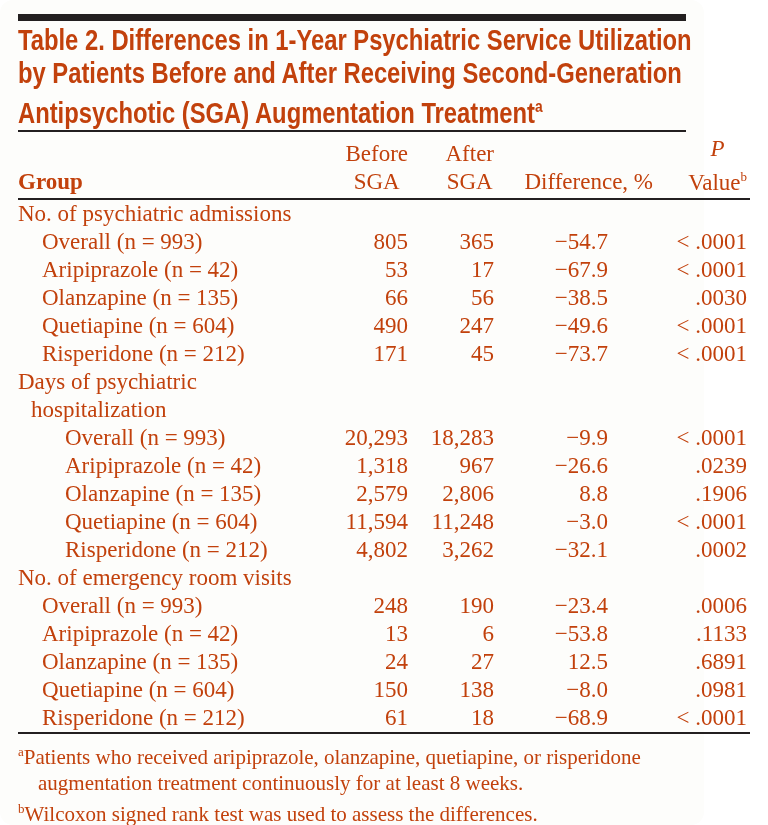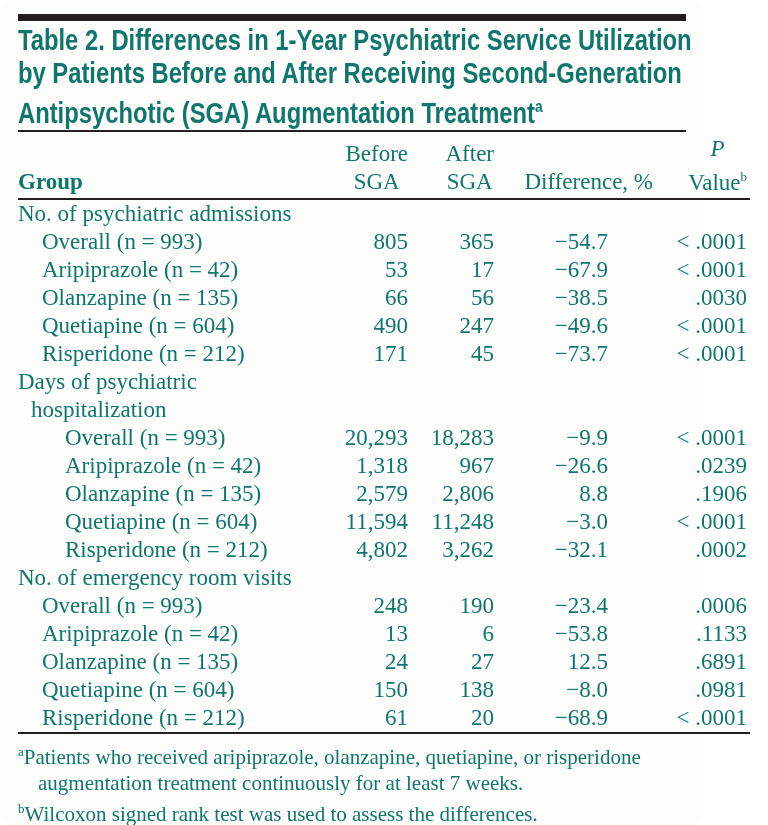--- a/index.html
+++ b/index.html
@@ -7,21 +7,21 @@
     width: 768px; height: 825px;
     background: #ffffff;
     overflow: hidden;
   }
   .sheet {
     box-sizing: border-box;
     width: 704px; height: 825px;
     background: #fdfdfb;
     padding: 14px 18px 0 18px;
     font-family: "Liberation Serif", "DejaVu Serif", serif;
-    color: #0f766e;
+    color: #c2410c;
     border-radius: 13px;
   }
   .top-bar { height: 7px; background: #231f20; }
   .rule { height: 2px; background: #231f20; }
 
   
   .title {
     font-family: "Liberation Sans", "DejaVu Sans", sans-serif;
     font-weight: 700;
     font-size: 29px;
@@ -231,25 +231,25 @@
         <tr>
           <td class="lvl1">Quetiapine (n = 604)</td>
           <td class="num">150</td>
           <td class="num">138</td>
           <td class="num diff">−8.0</td>
           <td class="num pval">.0981</td>
         </tr>
         <tr>
           <td class="lvl1">Risperidone (n = 212)</td>
           <td class="num">61</td>
-          <td class="num">20</td>
+          <td class="num">18</td>
           <td class="num diff">−68.9</td>
           <td class="num pval">&lt; .0001</td>
         </tr>
       </tbody>
   </table>
 
   <div class="footnotes">
-    <div class="footnote"><sup>a</sup><span>Patients who received aripiprazole, olanzapine, quetiapine, or risperidone augmentation treatment continuously for at least 7 weeks.</span></div>
+    <div class="footnote"><sup>a</sup><span>Patients who received aripiprazole, olanzapine, quetiapine, or risperidone augmentation treatment continuously for at least 8 weeks.</span></div>
     <div class="footnote"><sup>b</sup><span>Wilcoxon signed rank test was used to assess the differences.</span></div>
   </div>
 
 </div>
 
 </body></html>

